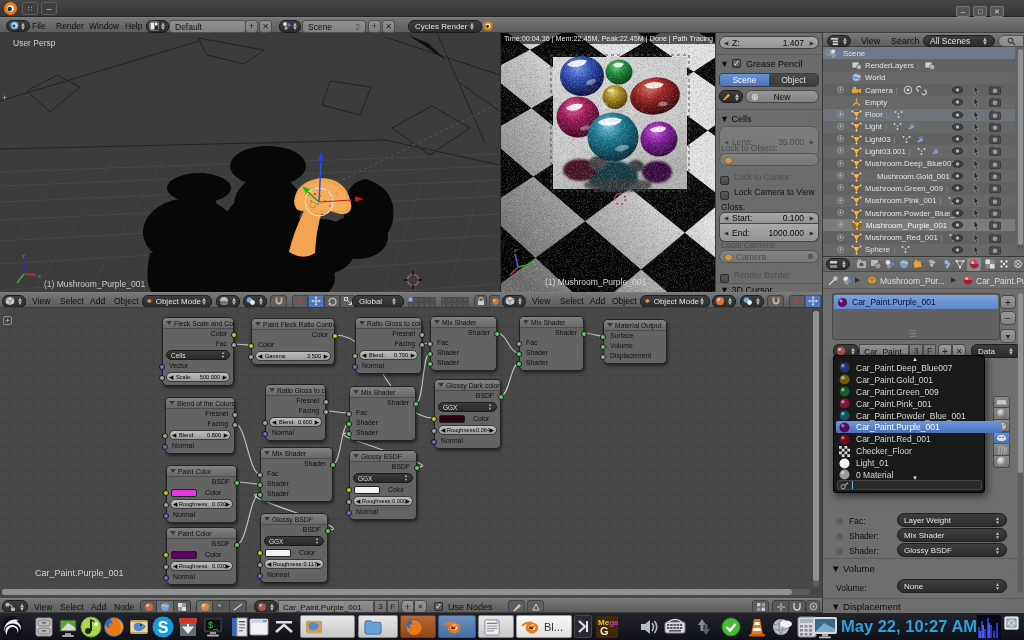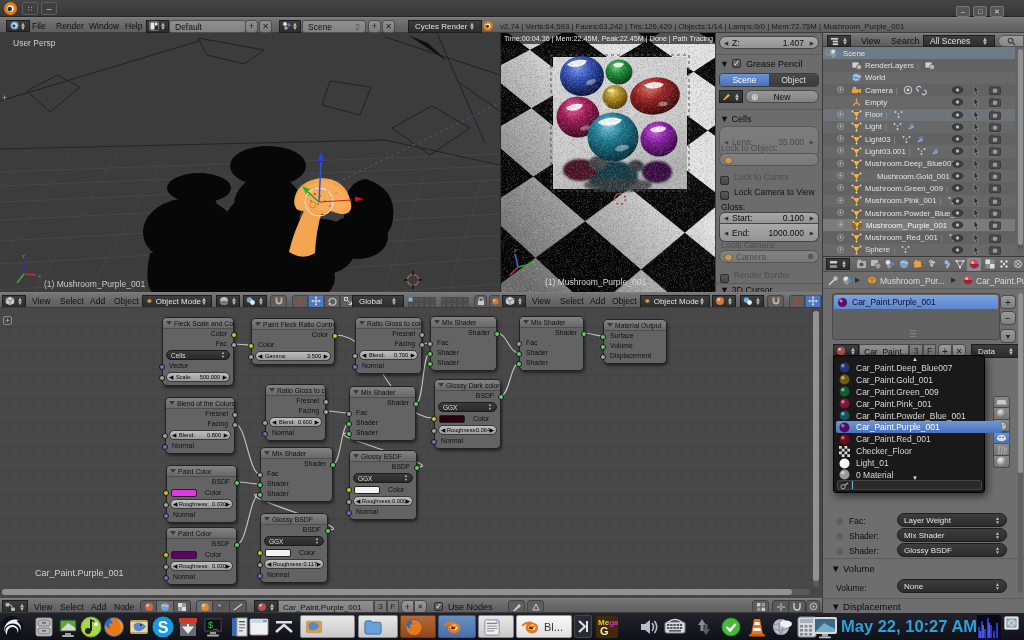--- a/index.html
+++ b/index.html
@@ -2,21 +2,21 @@
 <html><head><meta charset="utf-8">
 <style>
 *{margin:0;padding:0;box-sizing:border-box;font-family:"Liberation Sans",sans-serif;}
 html,body{width:1024px;height:640px;overflow:hidden;background:#000;}
 #root{position:relative;width:1024px;height:640px;background:#3d3d3d;overflow:hidden;}
 .abs{position:absolute;}
 .hdr{background:linear-gradient(#777,#666 60%,#5e5e5e);border-top:1px solid #7e7e7e;border-bottom:1px solid #3c3c3c;}
 .mtxt{font-size:8.5px;color:#101010;white-space:nowrap;}
 .pill{background:linear-gradient(#a9a9a9,#939393);border:1px solid #454545;border-radius:7px;color:#0a0a0a;font-size:8.5px;display:flex;align-items:center;justify-content:space-between;padding:0 4px;}
 .pillg{background:linear-gradient(#7e7e7e,#757575);border:1px solid #5a5a5a;border-radius:7px;color:#4a4a4a;font-size:8.5px;display:flex;align-items:center;justify-content:space-between;padding:0 4px;}
-.ddk{background:linear-gradient(#3d3d3d,#2c2c2c);border:1px solid #1e1e1e;border-radius:0;color:#e2e2e2;font-size:8px;display:flex;align-items:center;padding:0 6px;white-space:nowrap;overflow:hidden;}
+.ddk{background:linear-gradient(#3d3d3d,#2c2c2c);border:1px solid #1e1e1e;border-radius:6px;color:#e2e2e2;font-size:8px;display:flex;align-items:center;padding:0 6px;white-space:nowrap;overflow:hidden;}
 .updn{margin-left:auto;color:#bbb;font-size:6px;line-height:4px;}
 .sect{font-size:9px;color:#0e0e0e;}
 .node{position:absolute;background:rgba(100,100,100,.97);border:1px solid #222;border-radius:5px;box-shadow:1px 2px 3px rgba(0,0,0,.5);font-size:6.8px;color:#101010;white-space:nowrap;}
 .ntitle{height:11px;background:linear-gradient(#828282,#686868);border-bottom:1px solid #4e4e4e;border-radius:4px 4px 0 0;padding:2px 4px 0 11px;white-space:nowrap;overflow:hidden;font-size:6.8px;}
 .ntri{position:absolute;left:3px;top:3px;width:0;height:0;border-left:3px solid transparent;border-right:3px solid transparent;border-top:4px solid #3a3a3a;}
 .nout{text-align:right;padding-right:6px;height:10px;line-height:10px;}
 .nin{padding-left:6px;height:10px;line-height:10px;}
 .nsl{background:linear-gradient(#bebebe,#9a9a9a);border:1px solid #3a3a3a;border-radius:5px;height:10px;margin:1px 3px;font-size:5.6px;display:flex;align-items:center;justify-content:space-between;padding:0 2px;color:#000;position:relative;}
 .ndd{background:linear-gradient(#3a3a3a,#2a2a2a);border:1px solid #1c1c1c;border-radius:5px;height:10px;margin:1px 3px;font-size:6.5px;display:flex;align-items:center;padding:0 4px;color:#ddd;}
 .sock{position:absolute;width:6px;height:6px;border-radius:50%;border:1px solid #151515;}
@@ -76,21 +76,20 @@
       </div>
   <div class="abs" style="left:302px;top:1.5px;width:64px;height:13px;background:linear-gradient(#8f8f8f,#828282);border:1px solid #4e4e4e;border-radius:3px;color:#111;font-size:8.5px;padding:1px 5px;">Scene<span style="position:absolute;right:5px;color:#555;">2</span></div>
   <div class="abs mi" style="left:368px;top:1.5px;width:13px;height:13px;background:linear-gradient(#909090,#7c7c7c);border:1px solid #4e4e4e;border-radius:3px;font-size:9px;color:#222;">+</div>
   <div class="abs mi" style="left:382px;top:1.5px;width:13px;height:13px;background:linear-gradient(#909090,#7c7c7c);border:1px solid #4e4e4e;border-radius:3px;font-size:8px;color:#222;">✕</div>
   <div class="abs ddk" style="left:408px;top:1.5px;width:74px;height:13px;">Cycles Render<span class="updn">▲<br>▼</span></div>
   <svg class="abs" style="left:482px;top:2px;" width="12" height="12" viewBox="0 0 15 15">
         <circle cx="7.5" cy="7.5" r="6" fill="#e87d0d"></circle>
         <circle cx="7.5" cy="7.5" r="3" fill="#fff"></circle>
         <circle cx="6.9" cy="7.9" r="2" fill="#235"></circle>
       </svg>
-  <div class="abs" style="left:500px;top:4px;font-size:7.8px;color:#1b1b1b;">v2.74 | Verts:64,593 | Faces:63,242 | Tris:126,420 | Objects:1/14 | Lamps:0/0 | Mem:72.75M | Mushroom_Purple_001</div>
 </div>
 
 <div id="vp3d" class="abs" style="left:0;top:33px;width:500px;height:259px;background:#3b3b3b;overflow:hidden;">
 <svg width="500" height="259" viewBox="0 0 500 259">
   <rect width="500" height="259" fill="#3c3c3c"></rect>
 
   <g stroke="#4a4a4a" stroke-width="0.8" fill="none">
     <path d="M0 139 L500 121"></path>
           <path d="M0 153 L500 133"></path>
           <path d="M0 169 L500 147"></path>

